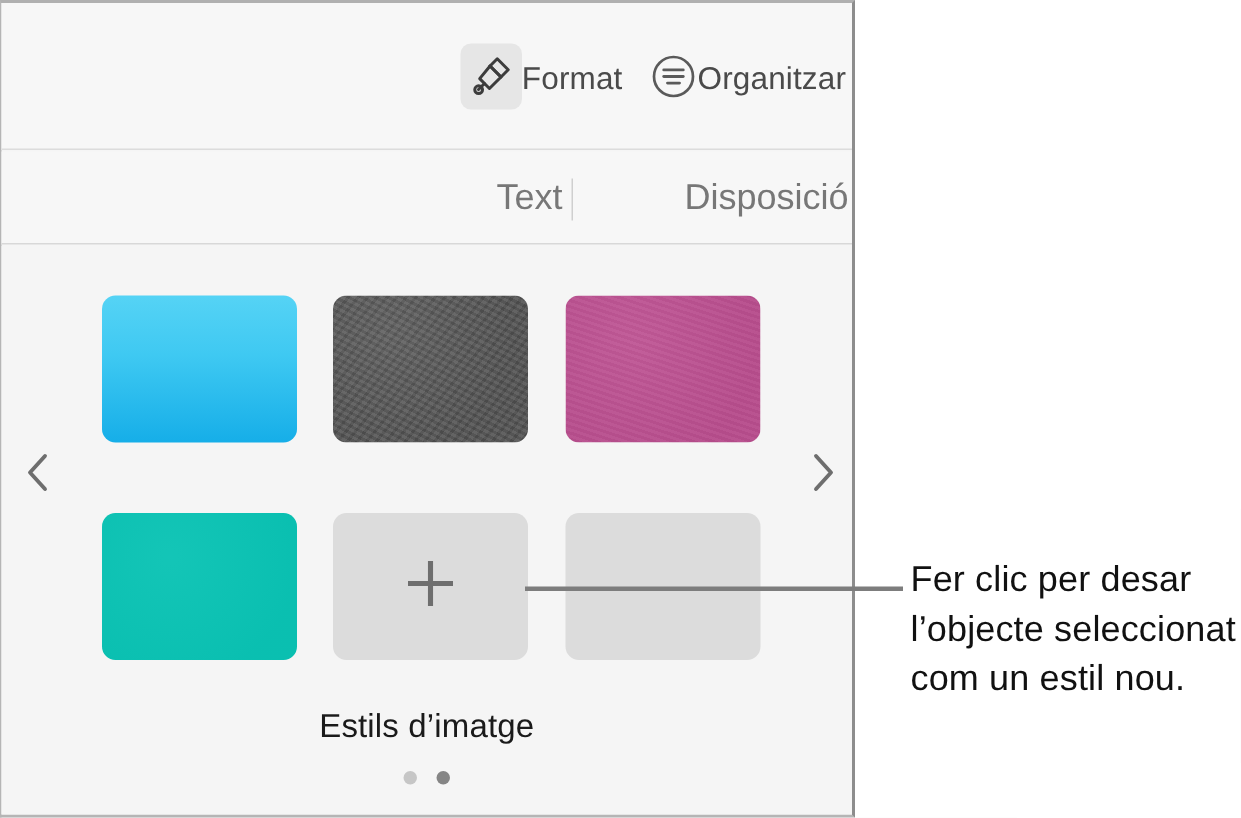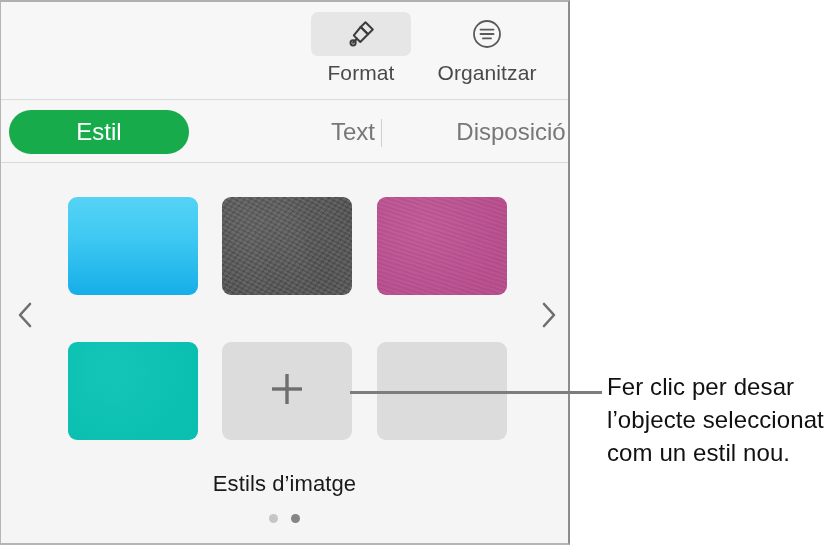--- a/index.html
+++ b/index.html
@@ -41,21 +41,21 @@
     background: #f7f7f7;
     border-bottom: 1px solid #dcdcdc;
     box-sizing: border-box;
   }
   .tool-btn {
     position: absolute;
     top: 10px;
     width: 108px;
     height: 78px;
     display: flex;
-    flex-direction: column;
+    flex-direction: row;
     align-items: center;
     justify-content: flex-start;
     cursor: default;
   }
   .tool-btn .tool-icon-wrap {
     width: 100px;
     height: 44px;
     display: flex;
     align-items: center;
     justify-content: center;
@@ -257,21 +257,20 @@
             <line x1="12.0" y1="20.4" x2="20.0" y2="20.4"></line>
           </g>
         </svg>
       </span>
       <span class="tool-label">Organitzar</span>
     </div>
 
   </div>
 
   <div id="tab-bar">
-    <div class="tab" id="tab-estil">Estil</div>
     <div class="tab" id="tab-text">Text</div>
     <div id="tab-divider"></div>
     <div class="tab" id="tab-disposicio">Disposició</div>
   </div>
 
   <div id="styles-gallery">
 
     <div class="swatch swatch-r1 col1" id="swatch-blue"></div>
     <div class="swatch swatch-r1 col2" id="swatch-darkgray"></div>
     <div class="swatch swatch-r1 col3" id="swatch-pink"></div>

